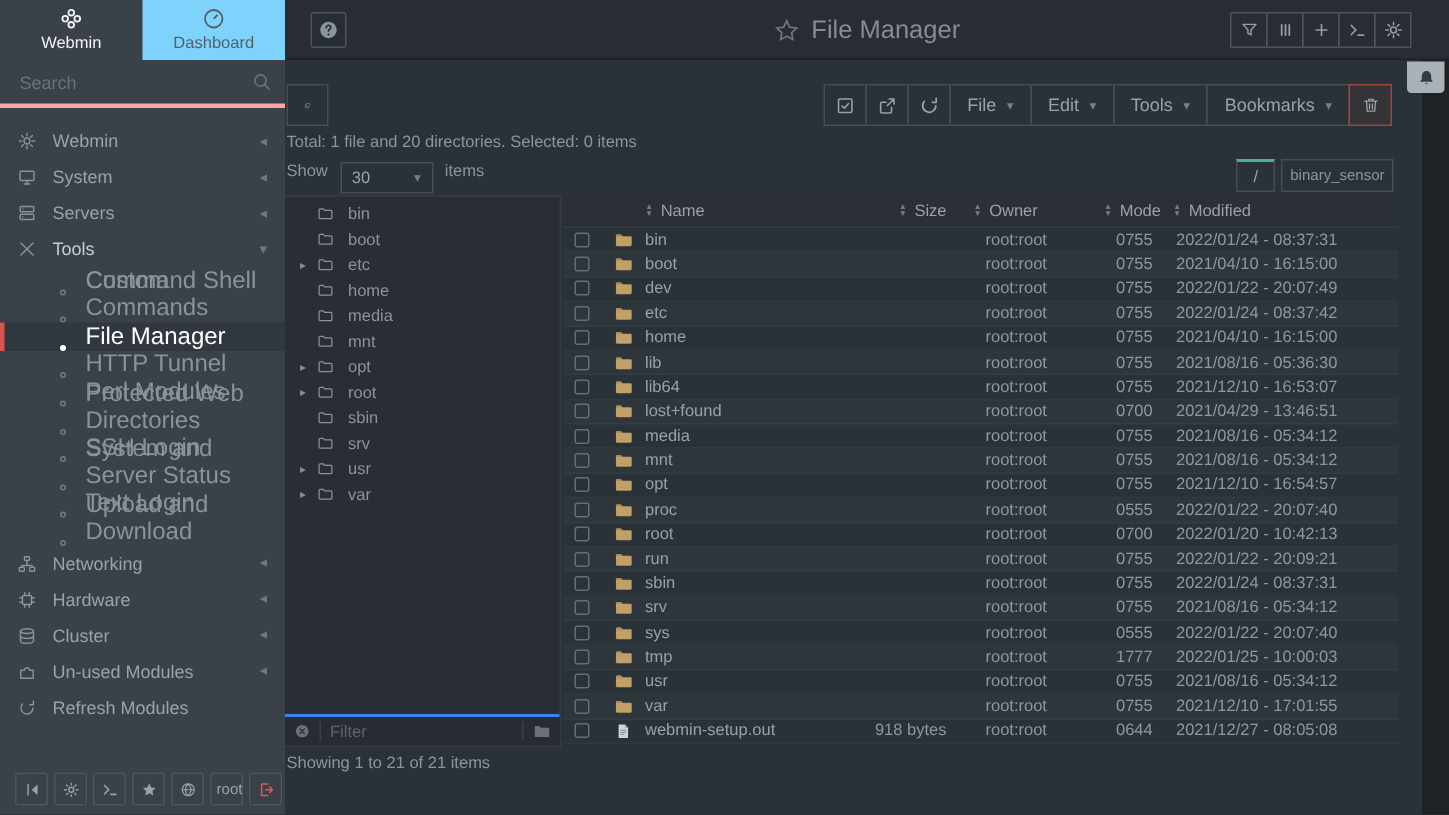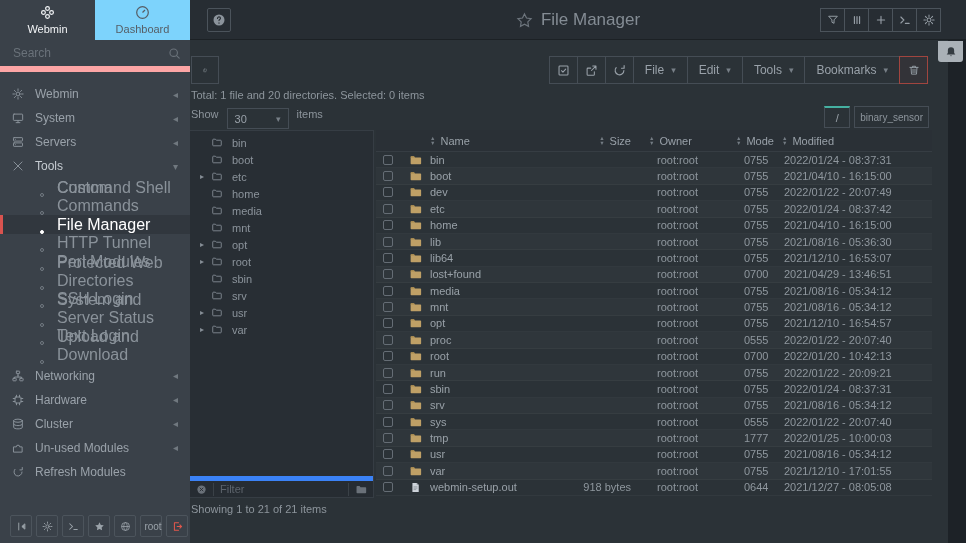--- a/index.html
+++ b/index.html
@@ -10,21 +10,21 @@
   }
   svg { display:block; }
 
   
   #sidebar { position:absolute; left:0; top:0; width:190px; height:543px; background:#3a4149; z-index:3; }
   .tabs { display:flex; height:40px; }
   .tab { width:95px; display:flex; flex-direction:column; align-items:center; justify-content:center; gap:3px; cursor:pointer; }
   .tab .tab-lb { font-size:11px; }
   .tab.active { background:#3a4149; color:#f2f4f6; }
   .tab.inactive { background:#7dd3fc; color:#565e66; }
-  .searchbar { height:32px; margin:0 0 2px 0; border-bottom:6px solid #fca5a5; display:flex; align-items:center; padding:0 13px; }
+  .searchbar { height:32px; margin:0 0 2px 0; border-bottom:3px solid #fca5a5; display:flex; align-items:center; padding:0 13px; }
   .searchbar input { flex:1; background:transparent; border:none; outline:none; color:#aab2b9; font-size:12px; font-family:inherit; }
   .searchbar input::placeholder { color:#6a727a; }
   .searchbar .ic { color:#6a727a; }
   #menu { padding-top:8px; }
   .m-item { height:24px; display:flex; align-items:center; padding:0 12px; gap:10px; color:#9aa2aa; cursor:pointer; font-size:12px; }
   .m-item .m-ic { color:#8a929a; width:13px; display:flex; }
   .m-item .m-ch { margin-left:auto; color:#70787f; font-size:10px; }
   .m-item.exp { color:#c6ccd2; }
   .m-sub { height:18.6px; display:flex; align-items:flex-end; padding-left:40px; color:#8a929a; font-size:16px; cursor:pointer; position:relative; }
   .m-sub .bullet { width:4px; height:4px; border:1px solid #747c84; border-radius:50%; margin-right:13px; flex:none; }
@@ -63,21 +63,21 @@
   #crumbs { position:absolute; right:3px; top:66px; display:flex; gap:4px; }
   #crumb-root { width:26px; height:22px; border:1px solid #454d55; border-top:2px solid #45b0a1; display:flex; align-items:center; justify-content:center; color:#9aa1a8; font-size:11px; cursor:pointer; }
   #crumb-path { height:22px; border:1px solid #454d55; display:flex; align-items:center; padding:0 5px; color:#8d959c; font-size:10px; cursor:pointer; }
 
   
   #tree-panel { position:absolute; left:15px; top:90px; width:185px; height:368px; background:#282e34; border:1px solid #363d44; }
   #tree-list { padding-top:3px; }
   .tree-item { height:17px; display:flex; align-items:center; padding-left:10px; font-size:11px; color:#8b939b; cursor:pointer; }
   .tree-item .tcaret { width:11px; font-size:8px; color:#868e96; flex:none; }
   .tree-item .t-ic { margin-right:9px; color:#8b939b; display:flex; flex:none; }
-  #tree-filter { position:absolute; left:0; right:0; bottom:0; height:21px; border-top:5px solid #3b82f6; background:#262c32; display:flex; align-items:center; padding:0 6px; gap:6px; }
+  #tree-filter { position:absolute; left:0; right:0; bottom:0; height:21px; border-top:2px solid #3b82f6; background:#262c32; display:flex; align-items:center; padding:0 6px; gap:6px; }
   #tree-filter .ic { color:#6a7179; }
   #tree-filter .vdiv { width:1px; height:13px; background:#3a4147; }
   #tree-filter input { flex:1; background:transparent; border:none; outline:none; color:#9aa1a8; font-size:11px; font-family:inherit; min-width:0; }
   #tree-filter input::placeholder { color:#5d646c; }
 
   
   #table { position:absolute; left:202px; top:90px; width:556px; height:367px; }
   .t-head { display:flex; height:22px; align-items:center; font-size:11px; color:#99a1a9; border-bottom:1px solid #363d43; background:#2a3036; }
   .t-row { display:flex; height:16.38px; align-items:center; font-size:11px; color:#8f979e; border-bottom:1px solid rgba(255,255,255,.035); cursor:default; }
   .t-row:nth-child(even) { background:rgba(255,255,255,.022); }

